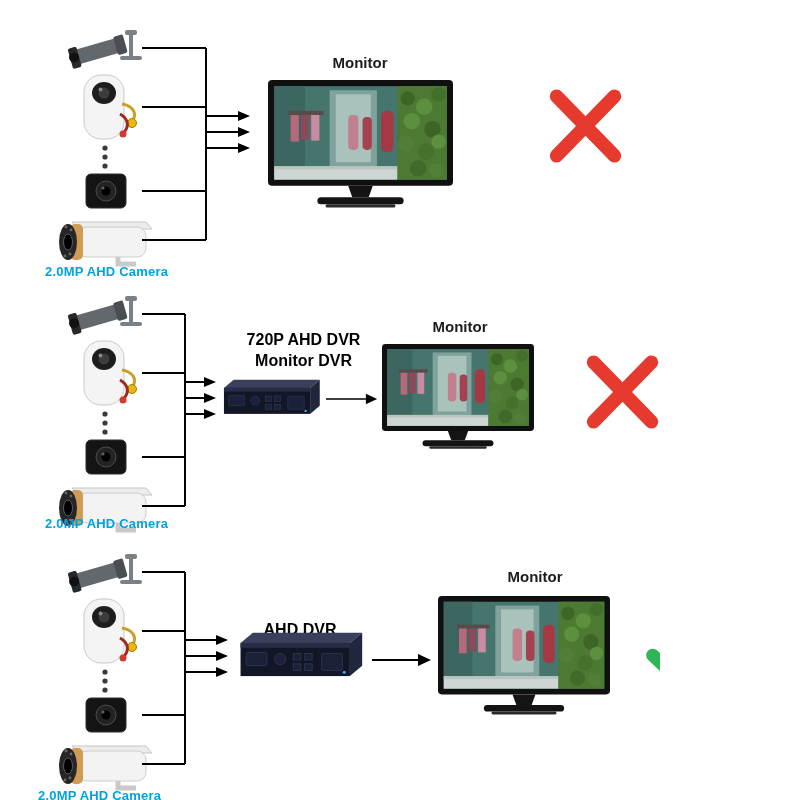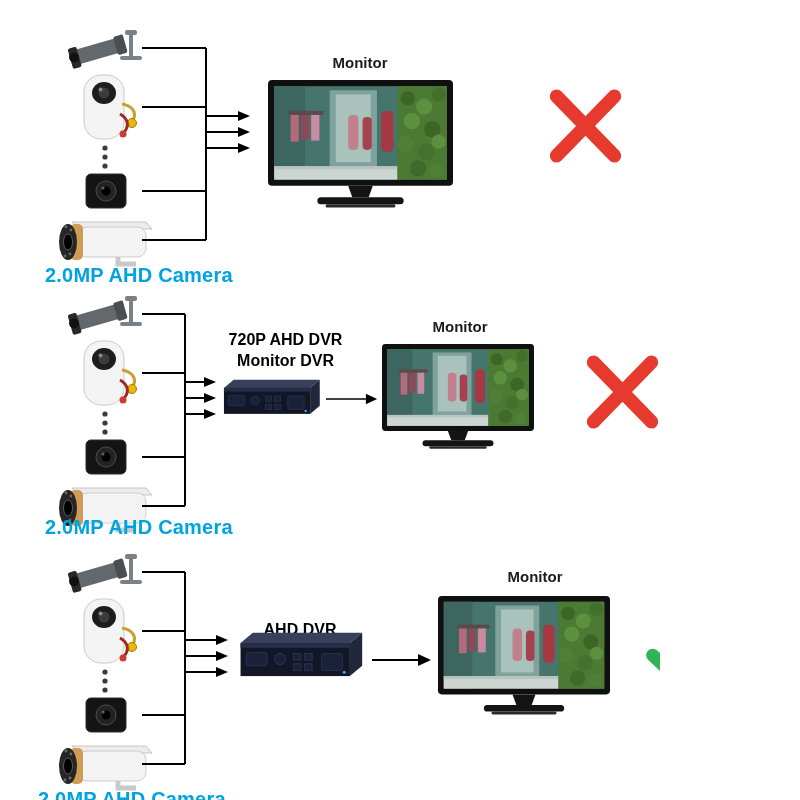--- a/index.html
+++ b/index.html
@@ -4,21 +4,21 @@
 <style>
   * { margin:0; padding:0; box-sizing:border-box; }
   html,body { background:#ffffff; font-family:"Liberation Sans", sans-serif; }
   .canvas { position:relative; width:660px; height:800px; background:#ffffff; overflow:hidden;margin-top:24px; }
   .grp { position:absolute; left:0; top:0; width:100%; height:100%; }
   .abs { position:absolute; }
   .camera-stack { position:absolute; width:150px; height:244px; }
   .camera-stack svg { position:absolute; left:0; }
   .monitor-label { position:absolute; text-align:center; font-weight:bold; font-size:15px; color:#1c1c1c; }
   .dvr-label { position:absolute; text-align:center; font-weight:bold; font-size:16px; color:#000; line-height:1.3; }
-  .caption { position:absolute; font-weight:bold; font-size:20px; letter-spacing:0.2px; color:var(--caption-blue,#00a3e0); }
+  .caption { position:absolute; font-weight:bold; font-size:13px; letter-spacing:0.2px; color:var(--caption-blue,#00a3e0); }
   .diagram-line { stroke:#000; stroke-width:2; fill:none; }
   .arrow-head { fill:#000; }
   .x-stroke { stroke:var(--wrong-red,#e63a2e); }
   .check-stroke { stroke:var(--correct-green,#2fb457); }
 </style>
 </head>
 <body>
 
 <div class="canvas">
 
@@ -169,21 +169,21 @@
     </div>
 
     <svg class="abs" style="left:140px; top:268px;" width="112" height="244" viewBox="0 0 112 244">
       <path class="diagram-line" d="M2 22 H45 M2 81 H45 M2 165 H45 M2 214 H45 M45 22 V214"></path>
       <path class="diagram-line" d="M45 90 H64 M45 106 H64 M45 122 H64"></path>
       <polygon class="arrow-head" points="64,85 76,90 64,95"></polygon>
       <polygon class="arrow-head" points="64,101 76,106 64,111"></polygon>
       <polygon class="arrow-head" points="64,117 76,122 64,127"></polygon>
     </svg>
 
-    <div class="dvr-label" style="left:198px; top:306px; width:175px;">
+    <div class="dvr-label" style="left:216px; top:306px; width:175px;">
       <div>720P AHD DVR</div>
       <div>Monitor DVR</div>
     </div>
 
     <svg class="abs" style="left:218px; top:352px;" width="104" viewBox="0 0 140 56">
       <polygon points="8,16 124,16 137,5 21,5" fill="#39405c"></polygon>
       <polygon points="124,16 137,5 137,40 124,51" fill="#20263c"></polygon>
       <rect x="8" y="16" width="116" height="35" fill="#121627"></rect>
       <rect x="8" y="16" width="116" height="5" fill="#262d47"></rect>
       <rect x="14" y="26" width="22" height="14" rx="2" fill="#1b2138" stroke="#2c3453"></rect>

